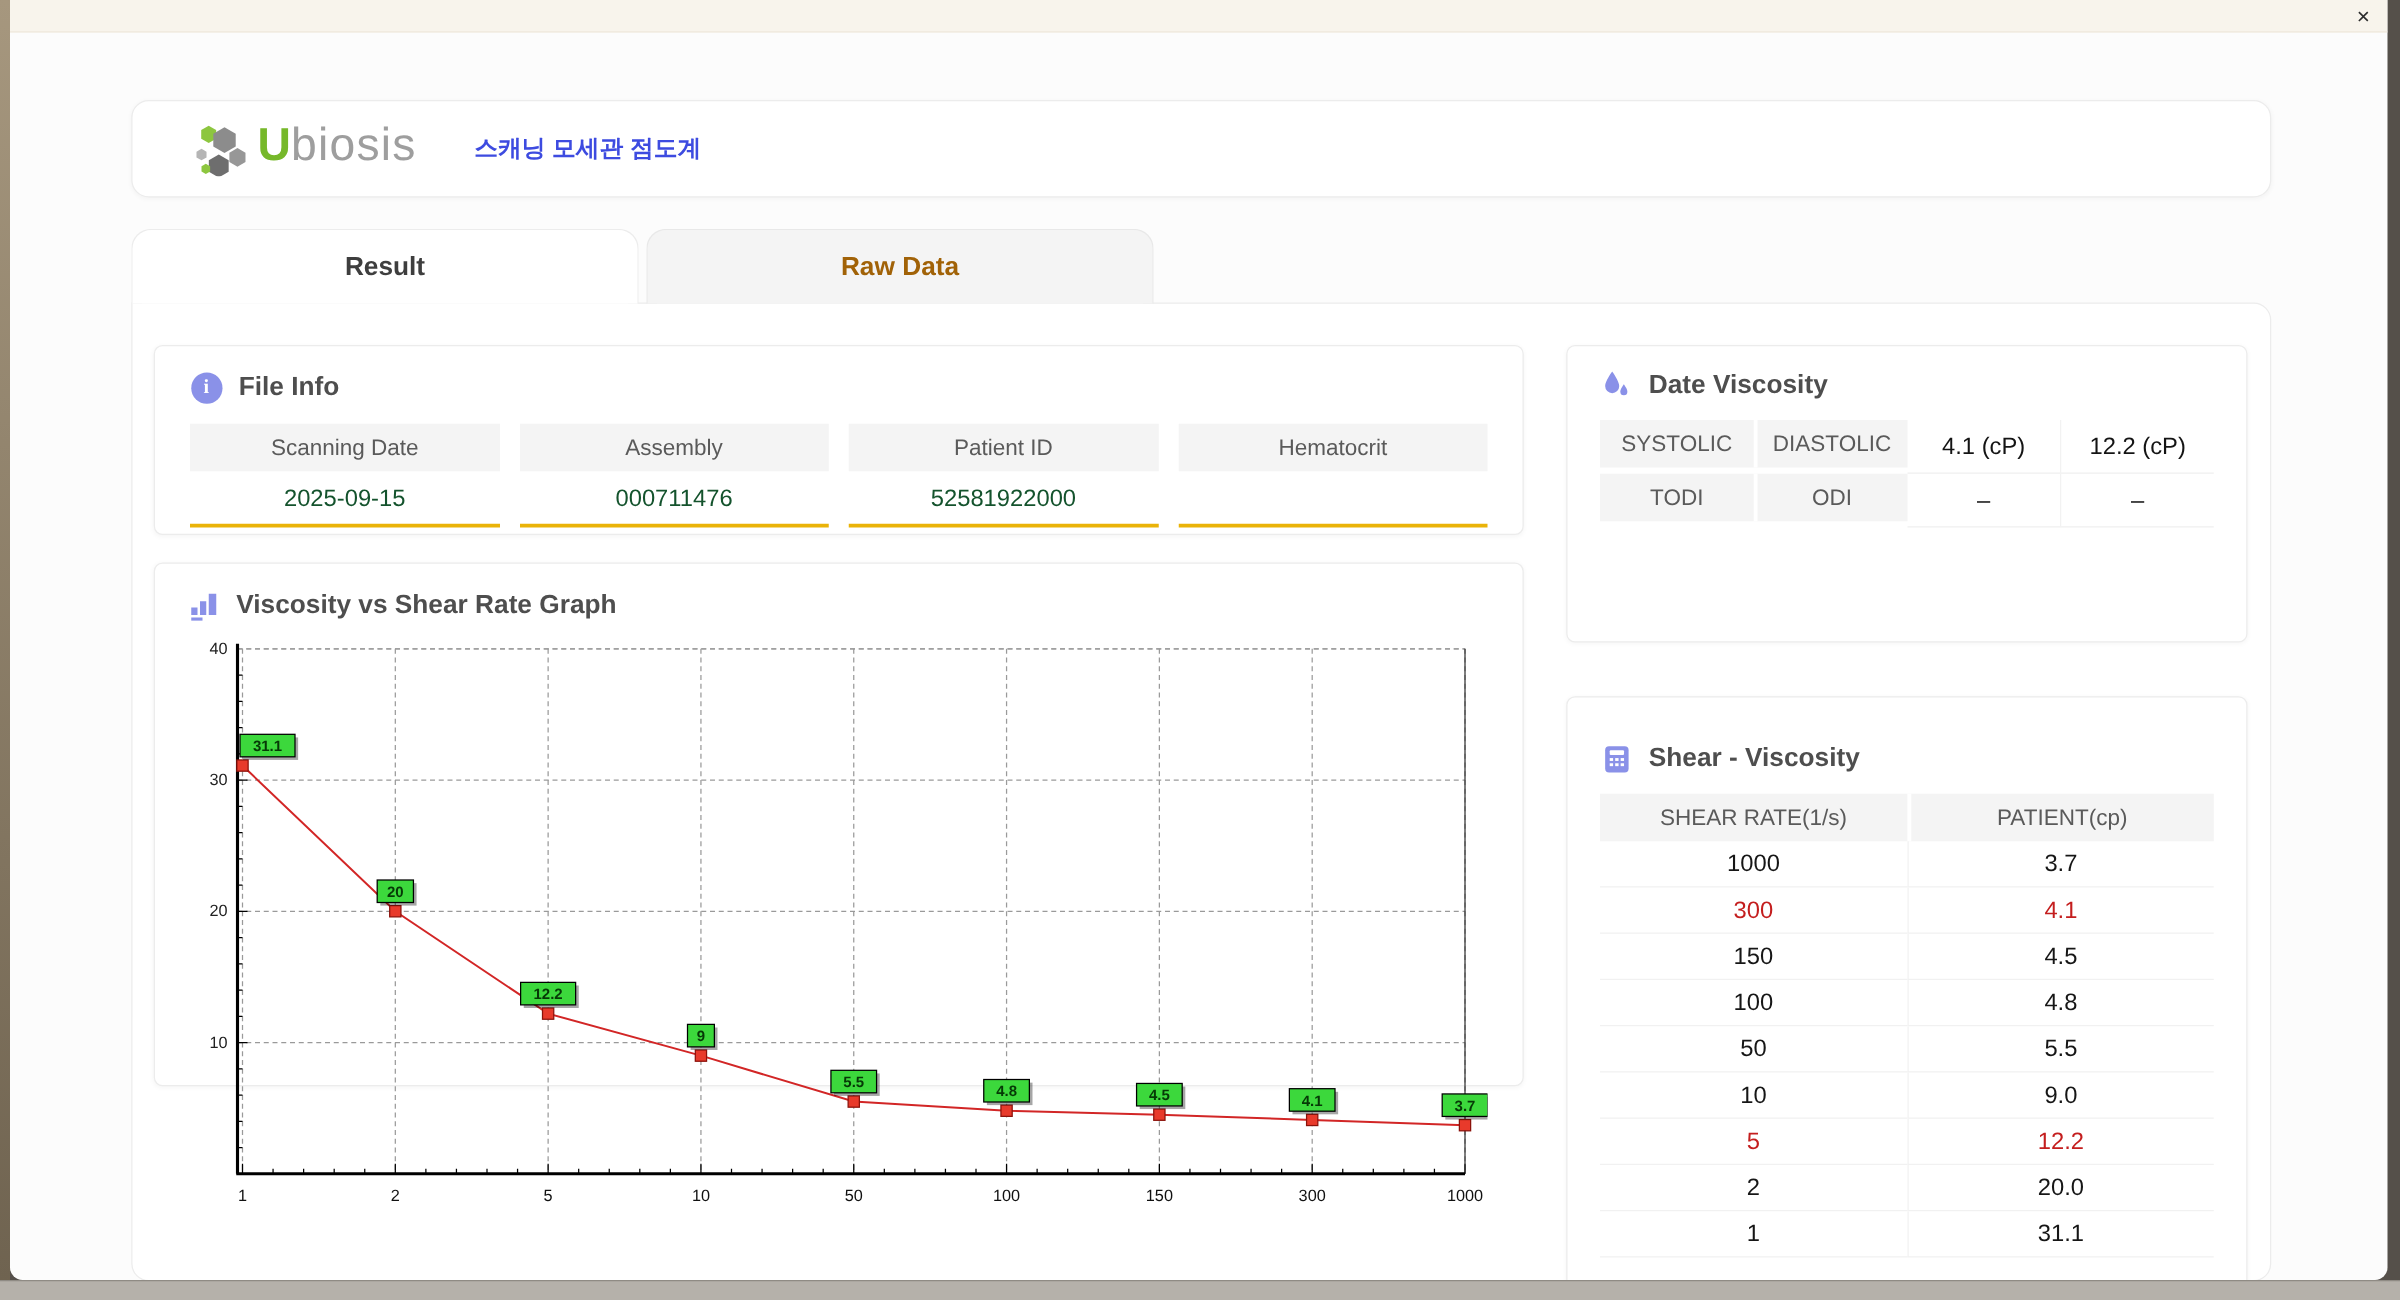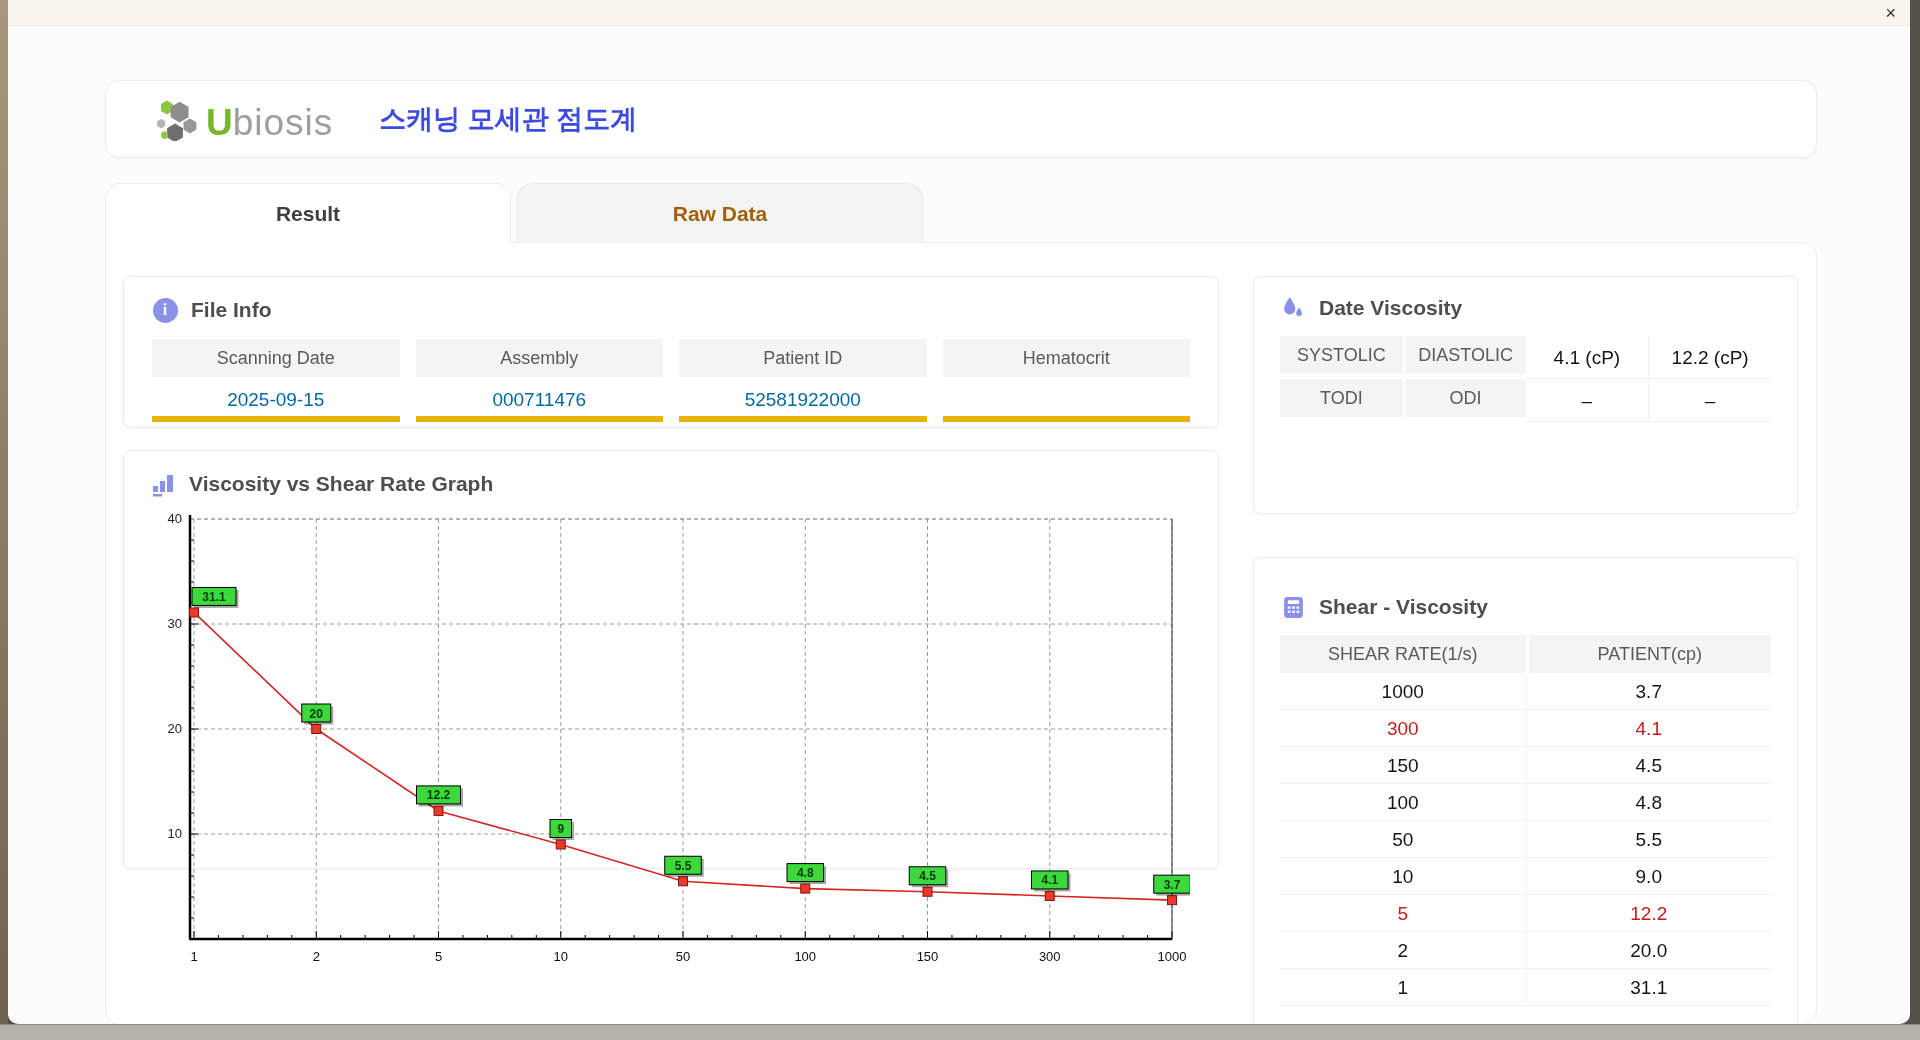--- a/index.html
+++ b/index.html
@@ -19,25 +19,25 @@
     color:#2d2d2d; cursor:default; }
 
   .content { padding:54px 0 0 97px; }
 
   .card { background:#fff; border:1px solid #ececec; border-radius:7px;
     box-shadow:0 1px 4px rgba(0,0,0,.04); }
 
   
   .header-card { width:1712px; height:78px; border-radius:14px;
     display:flex; align-items:center; padding-left:46px; }
-  .logo { display:flex; align-items:flex-end; gap:8px; }
+  .logo { display:flex; align-items:flex-start; gap:8px; }
   .brand { font-size:37px; line-height:1; }
   .brand-u { color:#76b82a; font-weight:700; }
   .brand-rest { color:#9e9e9e; font-weight:500; letter-spacing:1px; }
-  .app-title { margin-left:46px; font-size:27px; font-weight:700; color:#3d4be0; }
+  .app-title { margin-left:46px; font-size:19px; font-weight:700; color:#3d4be0; }
 
   
   .tabs { display:flex; gap:6px; margin-top:25px; height:60px; position:relative; z-index:2; }
   .tab { width:406px; display:flex; align-items:center; justify-content:center;
     font-size:21px; font-weight:700; border-radius:16px 16px 0 0; }
   .tab.active { background:#fff; color:#3e3e3e; border:1px solid #ececec; border-bottom:none; }
   .tab.inactive { background:#f4f4f4; color:#a16207; border:1px solid #e8e8e8; border-bottom:none; }
 
   
   .panel { width:1712px; height:783px; background:#fff; border:1px solid #ececec;
@@ -52,22 +52,22 @@
   .info-circle { width:25px; height:25px; border-radius:50%; background:#8a91e8;
     color:#fff; font-size:16px; font-weight:700; display:flex; align-items:center;
     justify-content:center; font-family:"Liberation Serif",serif; }
   .info-circle::after { content:"i"; }
 
   
   .fi-card { height:152px; padding:20px 28px; }
   .fi-fields { display:flex; gap:16px; margin-top:16px; }
   .fi-field { width:250px; text-align:center; }
   .fi-label { height:38px; line-height:38px; background:#f4f4f4; color:#5a5a5a; font-size:18px; }
-  .fi-value { height:45px; line-height:45px; font-size:19px; color:#0369a1;
-    border-bottom:6px solid #eab308; }
+  .fi-value { height:45px; line-height:45px; font-size:19px; color:#14532d;
+    border-bottom:3px solid #eab308; }
 
   
   .graph-card { margin-top:22px; height:419px; padding:20px 26px; }
   .chart-wrap { margin-top:8px; }
 
   
   .bv-card { height:238px; padding:18px 26px; overflow:hidden; }
   .t-grid { display:grid; grid-template-columns:1fr 1fr 1fr 1fr; margin-top:15px; }
   .t-head { background:#f4f4f4; height:38px; line-height:38px; text-align:center;
     font-size:18px; color:#5a5a5a; }

